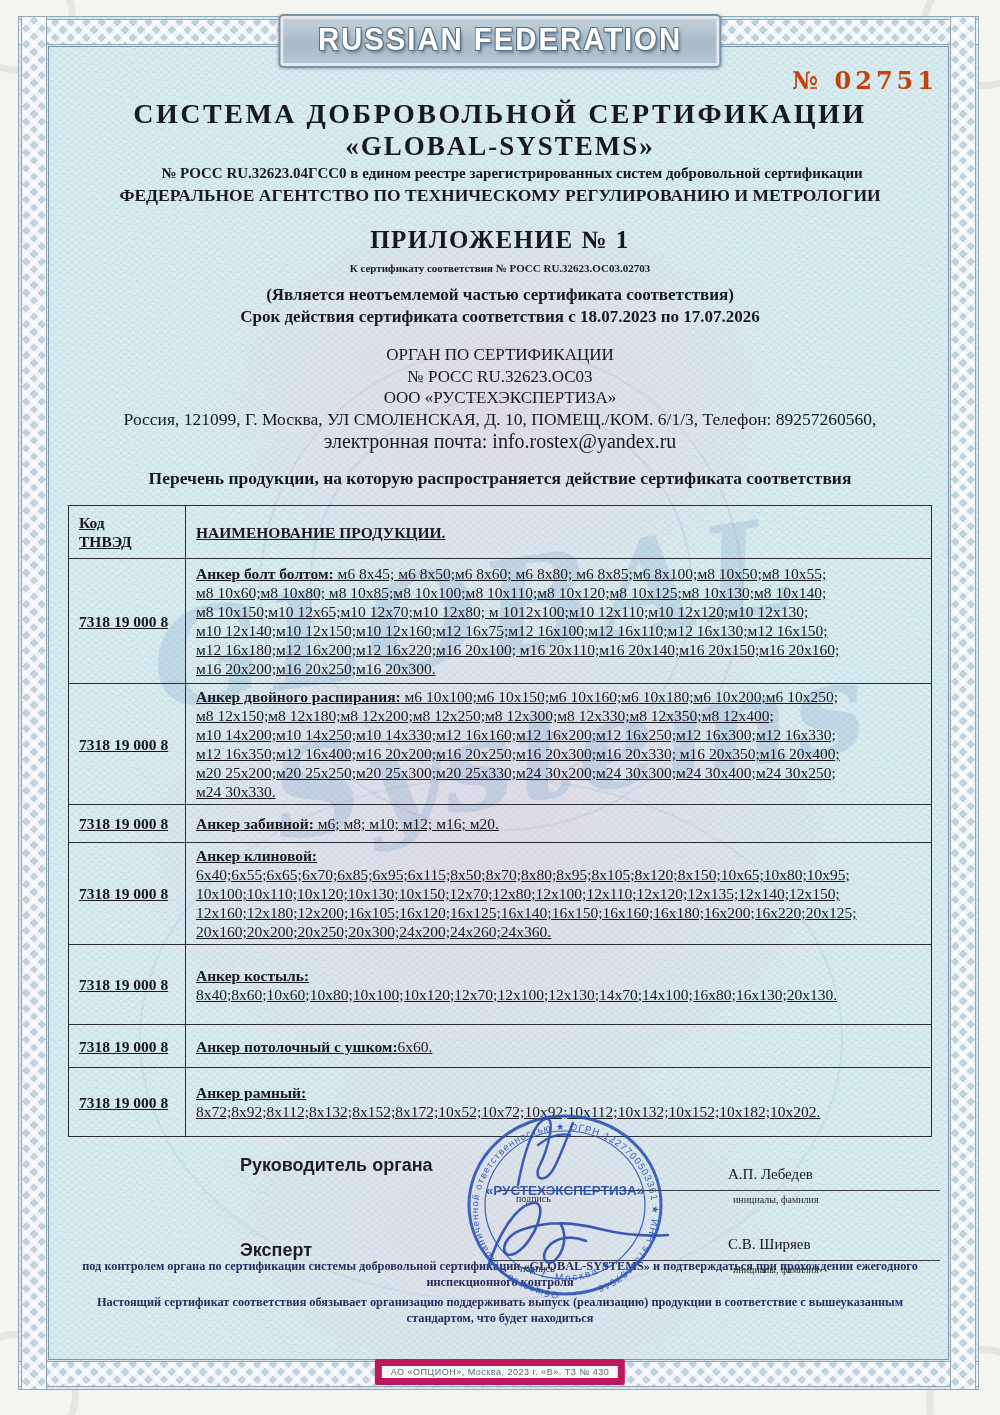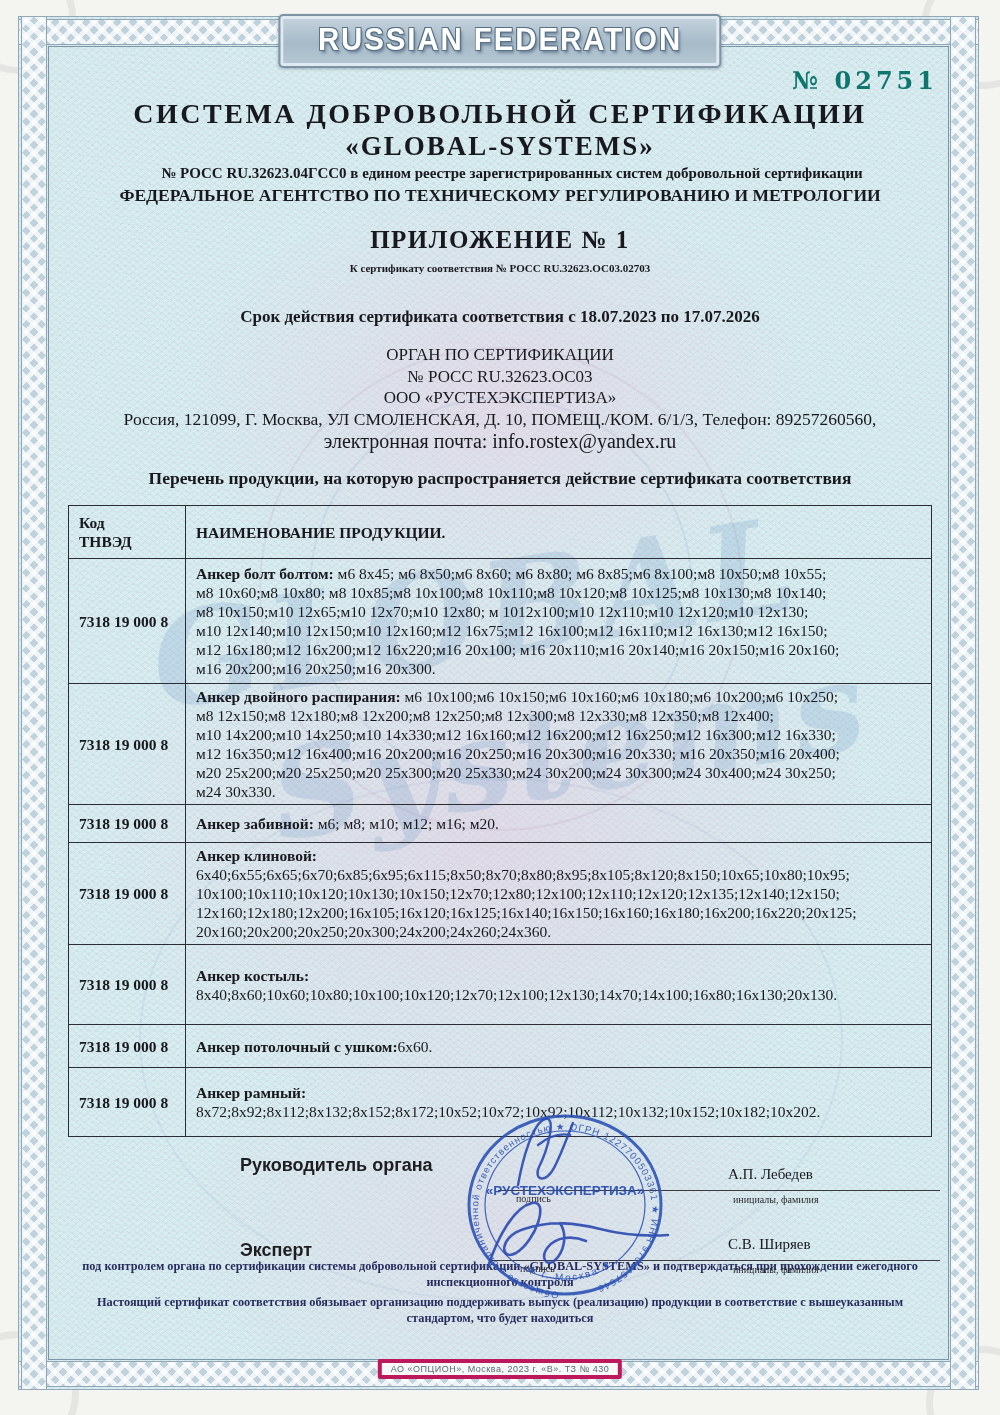--- a/index.html
+++ b/index.html
@@ -34,62 +34,62 @@
 
   
   .banner{position:absolute;top:14px;left:50%;transform:translateX(-50%);z-index:5;
     background:linear-gradient(180deg,#c6d4de,#a6bac8 55%,#b6c8d3);
     border:2px solid #7d93a5;border-radius:5px;box-shadow:inset 0 0 0 3px #dfe9ef, 0 1px 3px rgba(40,60,80,.35);
     padding:6px 28px 8px;}
   .banner .txt{display:inline-block;transform:scaleX(.95);font:bold 31px "Liberation Sans",sans-serif;
     color:#fff;letter-spacing:2px;
     text-shadow:1px 1px 0 #577085,-1px 1px 0 #577085,1px -1px 0 #577085,-1px -1px 0 #577085,2px 3px 3px rgba(40,60,90,.45);}
 
-  .doc-number{position:absolute;top:66px;right:62px;z-index:4;color:#0f766e;
+  .doc-number{position:absolute;top:66px;right:62px;z-index:4;color:#c2410c;
     font:bold 24px "DejaVu Serif",serif;letter-spacing:4px;}
 
   .cline{position:absolute;left:50px;right:50px;text-align:center;z-index:3;}
   .h-system{top:98px;font-weight:bold;font-size:28px;letter-spacing:2.5px;}
   .h-global{top:131px;font-weight:bold;font-size:27px;letter-spacing:2px;}
   .h-reg{top:165px;font-weight:bold;font-size:15px;padding-left:24px;}
   .h-agency{top:185px;font-weight:bold;font-size:17.5px;}
   .h-appendix{top:226px;font-weight:bold;font-size:25px;letter-spacing:1.5px;}
   .h-app1{top:262px;font-weight:bold;font-size:11px;}
   .h-app2{top:285px;font-weight:bold;font-size:17px;}
   .h-app3{top:307px;font-weight:bold;font-size:17px;}
   .h-org{top:345px;font-size:17px;}
   .h-orgnum{top:367px;font-size:17px;}
   .h-orgname{top:388px;font-size:17px;}
   .h-addr{top:409px;font-size:17.5px;}
   .h-mail{top:430px;font-size:20px;}
   .h-list{top:468px;font-weight:bold;font-size:17.5px;}
 
   
   table.products{position:absolute;left:68px;top:505px;width:864px;z-index:3;
-    border-collapse:collapse;table-layout:fixed;}
+    border-collapse:collapse;table-layout:fixed;text-decoration:underline;}
   table.products col.c1{width:117px;}
   table.products th, table.products td{border:1.5px solid #2c2c34;vertical-align:middle;
     font-size:15.5px;line-height:19px;padding:3px 8px 3px 10px;}
   th.hdr1{font-size:20px;line-height:24px;font-weight:bold;text-align:left;vertical-align:top;padding-top:6px;}
   th.hdr2{font-size:20px;font-weight:bold;text-align:left;vertical-align:top;padding-top:6px;padding-left:14px;}
   td.code{font-weight:bold;font-size:16px;white-space:nowrap;padding-left:8px;}
   td.name{padding-left:14px;}
   td.name .rl{white-space:pre-line;}
   td.name b{font-size:15.5px;}
 
   
   .sig-label{position:absolute;font:bold 18px "Liberation Sans",sans-serif;color:#1d1d22;z-index:4;}
   .sig-name{position:absolute;font-size:15px;z-index:4;}
   .sig-line{position:absolute;height:0;border-top:1.2px solid #3a3a40;z-index:3;}
   .sig-sub{position:absolute;font-size:10px;color:#2a2a30;z-index:4;}
   .stampwrap{position:absolute;left:440px;top:1095px;z-index:5;}
   .footer-note{position:absolute;left:66px;right:66px;text-align:center;z-index:3;
     font-weight:bold;font-size:12.3px;color:#272c5e;line-height:16px;}
   .imprint{position:absolute;left:50%;transform:translateX(-50%);top:1359px;z-index:6;
-    background:#f6f8f8;border:4px solid #be185d;border-radius:2px;
+    background:#f6f8f8;border:7px solid #be185d;border-radius:2px;
     font:9px "Liberation Sans",sans-serif;color:#5a6a78;padding:1px 9px;letter-spacing:.5px;}
 </style>
 </head>
 <body>
 
 <div class="page">
 
   <div class="corner-wm" style="width:100px;height:100px;left:-38px;top:-40px;"></div>
   <div class="corner-wm" style="width:110px;height:110px;right:-45px;top:-35px;"></div>
   <div class="corner-wm" style="width:110px;height:110px;left:-45px;bottom:-40px;"></div>
@@ -116,20 +116,21 @@
 
   <div class="doc-number">№ 02751</div>
 
   <div class="cline h-system">СИСТЕМА ДОБРОВОЛЬНОЙ СЕРТИФИКАЦИИ</div>
   <div class="cline h-global">«GLOBAL-SYSTEMS»</div>
   <div class="cline h-reg">№ РОСС RU.32623.04ГСС0 в едином реестре зарегистрированных систем добровольной сертификации</div>
   <div class="cline h-agency">ФЕДЕРАЛЬНОЕ АГЕНТСТВО ПО ТЕХНИЧЕСКОМУ РЕГУЛИРОВАНИЮ И МЕТРОЛОГИИ</div>
 
   <div class="cline h-appendix">ПРИЛОЖЕНИЕ № 1</div>
   <div class="cline h-app1">К сертификату соответствия № РОСС RU.32623.ОС03.02703</div>
+  <div class="cline h-app2">(Является неотъемлемой частью сертификата соответствия)</div>
   <div class="cline h-app3">Срок действия сертификата соответствия с 18.07.2023 по 17.07.2026</div>
 
   <div class="cline h-org">ОРГАН ПО СЕРТИФИКАЦИИ</div>
   <div class="cline h-orgnum">№ РОСС RU.32623.ОС03</div>
   <div class="cline h-orgname">ООО «РУСТЕХЭКСПЕРТИЗА»</div>
   <div class="cline h-addr">Россия, 121099, Г. Москва, УЛ СМОЛЕНСКАЯ, Д. 10, ПОМЕЩ./КОМ. 6/1/3, Телефон: 89257260560,</div>
   <div class="cline h-mail">электронная почта: info.rostex@yandex.ru</div>
 
   <div class="cline h-list">Перечень продукции, на которую распространяется действие сертификата соответствия</div>
 

